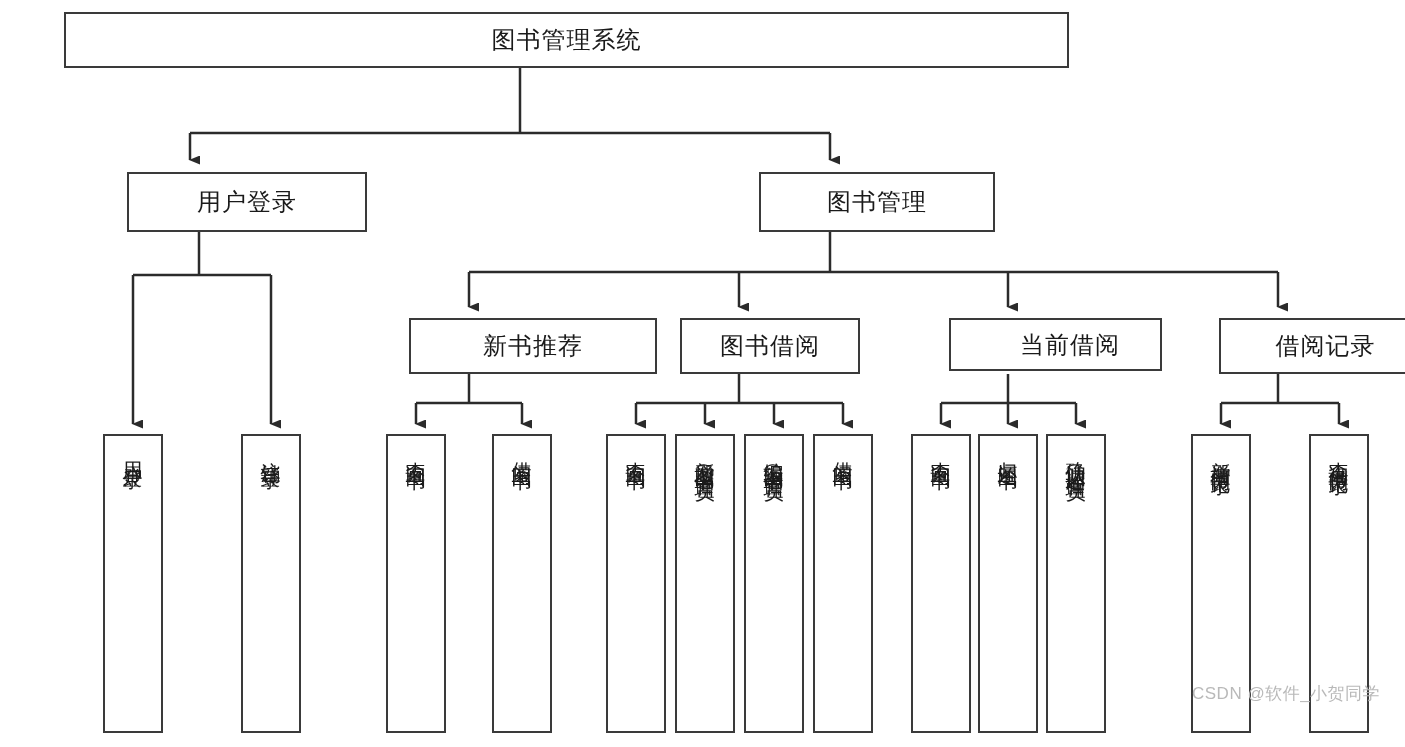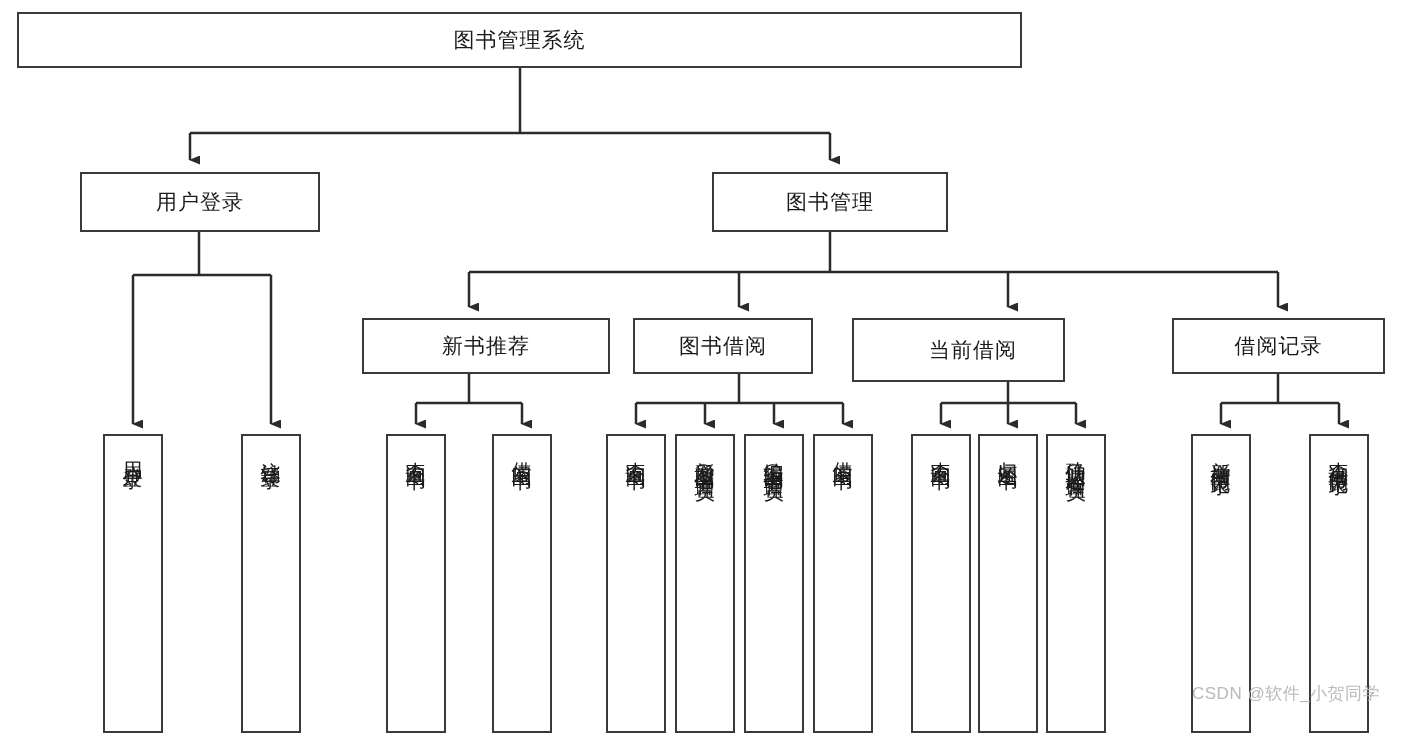--- a/index.html
+++ b/index.html
@@ -29,22 +29,23 @@
     position: absolute;
     box-sizing: border-box;
     background: #ffffff;
     border: 2px solid #3a3a3a;
     display: flex;
     align-items: center;
     justify-content: center;
     color: #1a1a1a;
   }
   .node.horiz {
-    font-size: 21px;
+    font-size: 24px;
     letter-spacing: 1px;
+    margin-left: 47px;
   }
   .node.vert {
     font-size: 20px;
     padding-top: 10px;
     align-items: flex-start;
   }
   .node.vert .vlabel {
     writing-mode: vertical-rl;
     text-orientation: upright;
     letter-spacing: 3px;
@@ -124,21 +125,21 @@
   <div class="node horiz" style="left:712px; top:172px; width:236px; height:60px;">
     <span>图书管理</span>
   </div>
 
   <div class="node horiz" style="left:362px; top:318px; width:248px; height:56px;">
     <span>新书推荐</span>
   </div>
   <div class="node horiz" style="left:633px; top:318px; width:180px; height:56px;">
     <span>图书借阅</span>
   </div>
-  <div class="node horiz" style="left:852px; top:318px; width:213px; height:64px;padding-left:29px;">
+  <div class="node horiz" style="left:902px; top:318px; width:213px; height:53px;padding-left:29px;">
     <span>当前借阅</span>
   </div>
   <div class="node horiz" style="left:1172px; top:318px; width:213px; height:56px;">
     <span>借阅记录</span>
   </div>
 
   <div class="node vert" style="left:103px; top:434px; width:60px; height:299px;">
     <span class="vlabel">用户登录</span>
   </div>
   <div class="node vert" style="left:241px; top:434px; width:60px; height:299px;">

